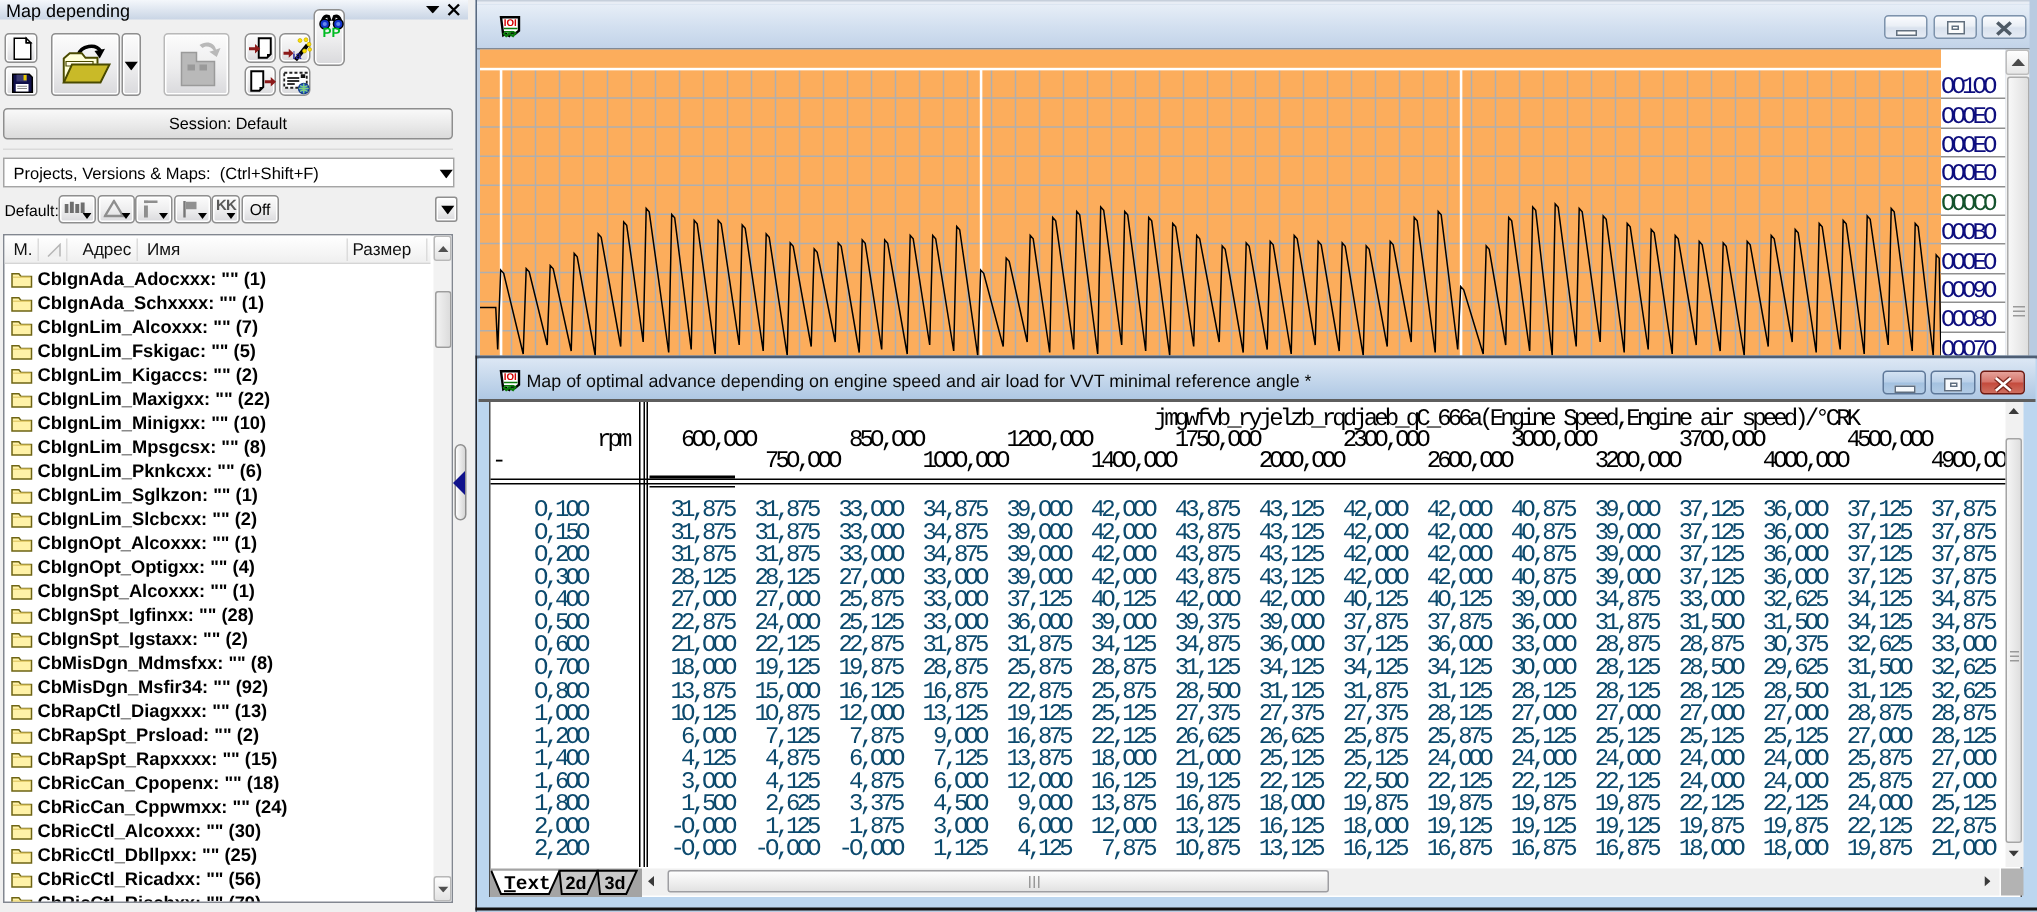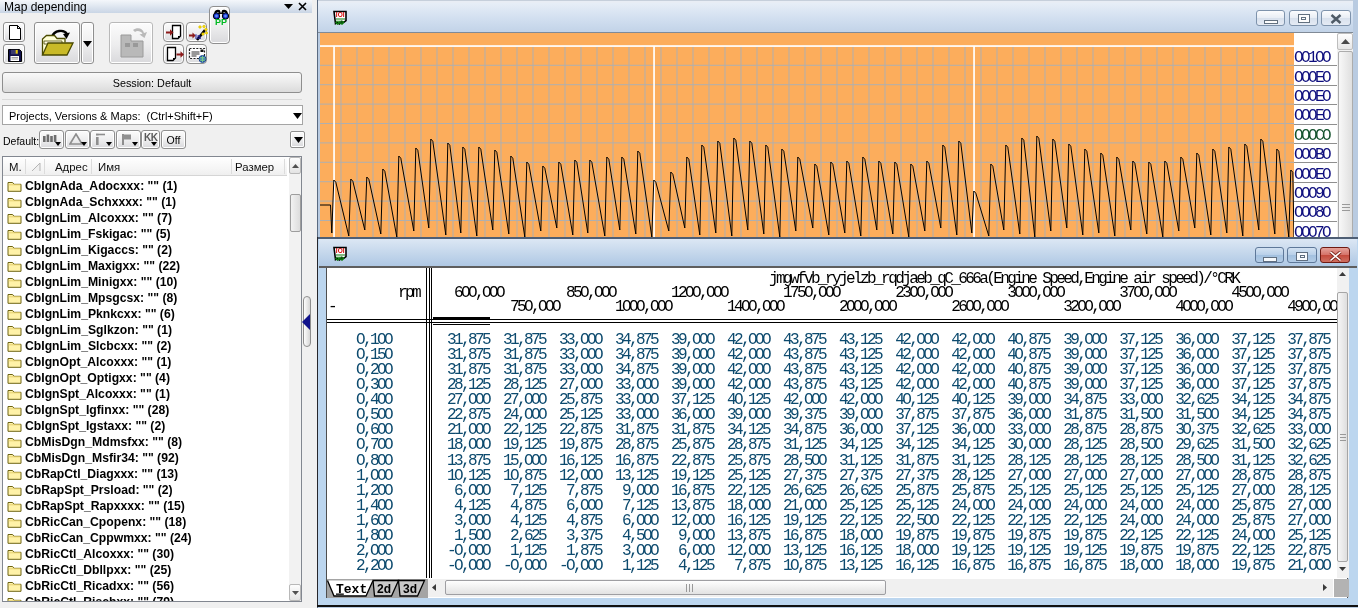--- a/index.html
+++ b/index.html
@@ -530,20 +530,21 @@
     <div class="abs" style="left:0;top:0;width:1041px;height:370px;background:#BCD6EF"></div>
     <div class="abs" style="left:0;top:0;width:1041px;height:2px;background:#4E5E74"></div>
     <div class="abs" style="left:0;top:0;width:1px;height:370px;background:#26262B"></div>
     <div class="abs" style="left:2px;top:2px;width:1038px;height:27px;background:linear-gradient(#DCE7F4,#C3D6EB 55%,#AFC8E4)">
       <div class="abs" style="left:13px;top:7px"><svg width="17" height="17" viewBox="0 0 17 17">
           <path d="M2 1.5 h12 v9 l-2.5 2 -2 -1 -2 2.5 -2.5 -1.5 -1.5 1 z" fill="#fff" stroke="#000" stroke-width="1.6"></path>
           <path d="M3.5 12 l2 2 2-1.5 2.5 1.5 2-2.5" fill="none" stroke="#0B7A0B" stroke-width="1.6"></path>
           <text x="8.2" y="7" font-family="Liberation Sans" font-size="6.5" font-weight="bold" fill="#D40000" text-anchor="middle">IOI</text>
           <path d="M4 9 h9 M4 11.2 h7" stroke="#0B7A0B" stroke-width="1.1"></path>
         </svg></div>
+      <span class="abs" style="left:32px;top:8px;font-size:11.9px;color:#0A0A0A">Map of optimal advance depending on engine speed and air load for VVT minimal reference angle *</span>
       <div class="abs" style="left:935.8px;top:8px;width:29.5px;height:16px;border:1px solid #5E7899;border-radius:3px;background:linear-gradient(#D3E2F2,#B9D0E9 48%,#A3C1E0 52%,#B2CBE5)">
         <div class="abs" style="left:7px;top:9px;width:14px;height:4.5px;background:#F6F9FC;border:1px solid #5F6E80"></div>
       </div>
       <div class="abs" style="left:968.4px;top:8px;width:29.5px;height:16px;border:1px solid #5E7899;border-radius:3px;background:linear-gradient(#D3E2F2,#B9D0E9 48%,#A3C1E0 52%,#B2CBE5)">
         <div class="abs" style="left:8px;top:3.5px;width:12px;height:9px;background:#F8FAFD;border:1.5px solid #5F6E80"></div>
         <div class="abs" style="left:11.5px;top:6.5px;width:5px;height:3px;border:1.2px solid #5F6E80;background:#fff"></div>
       </div>
       <div class="abs" style="left:1001.4px;top:8px;width:29.5px;height:16px;border:1px solid #6E1A12;border-radius:3px;background:linear-gradient(#E5A29A,#D6746A 48%,#C44A3C 52%,#CF6F60)">
         <svg width="13" height="11" class="abs" style="left:8px;top:2.5px">
           <path d="M1.5 1 L11.5 9.5 M11.5 1 L1.5 9.5" stroke="#7E2A20" stroke-width="3.4"></path>

